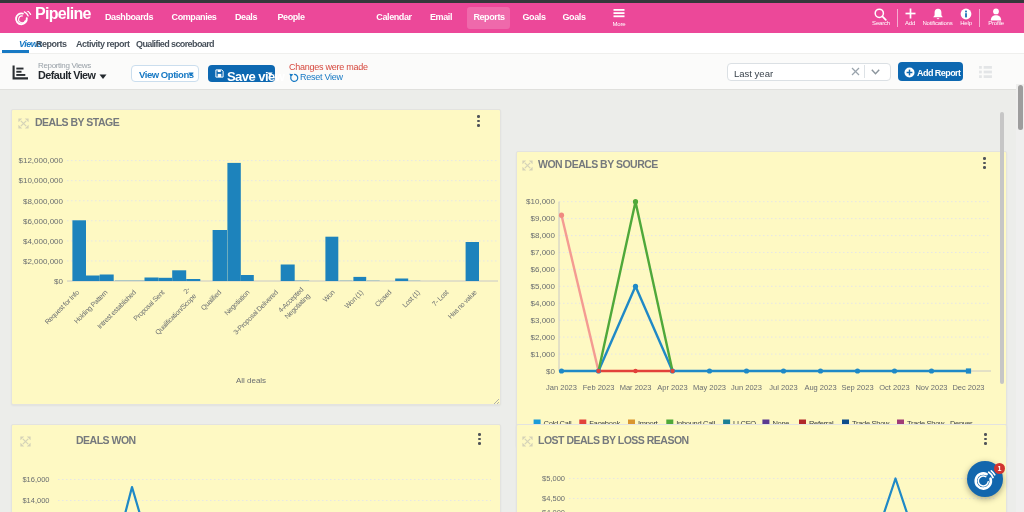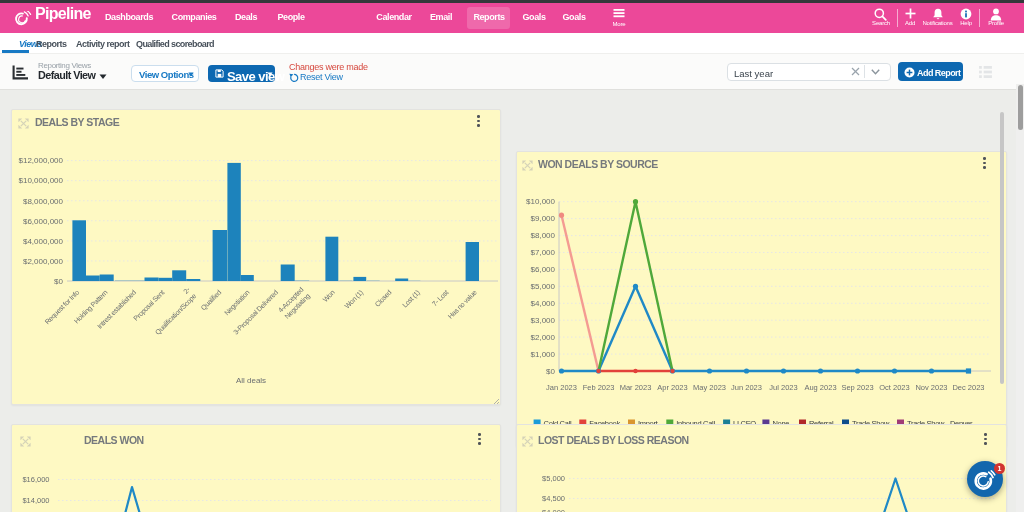--- a/index.html
+++ b/index.html
@@ -377,21 +377,21 @@
         <line x1="2.8" y1="2.8" x2="8.2" y2="8.2"></line>
         <line x1="8.2" y1="2.8" x2="2.8" y2="8.2"></line>
       </g>
     <g fill="#b4b4b0">
         <path d="M0.4 0.4 L4.2 0.4 L0.4 4.2 Z"></path>
         <path d="M6.8 0.4 L10.6 0.4 L10.6 4.2 Z"></path>
         <path d="M10.6 6.8 L10.6 10.6 L6.8 10.6 Z"></path>
         <path d="M0.4 6.8 L4.2 10.6 L0.4 10.6 Z"></path>
       </g>
   </svg>
-  <div class="ctitle" style="left:31px;top:9px;padding-left:41px;">DEALS WON</div>
+  <div class="ctitle" style="left:23px;top:9px;padding-left:41px;">DEALS WON</div>
   <div class="dots" style="left:466px;top:8px;">
       <span></span>
       <span></span>
       <span></span>
     </div>
   <svg id="chart3" class="abs" style="left:0;top:0" width="490" height="91" viewBox="0 0 490 91">
 <line x1="46" y1="54.5" x2="479" y2="54.5" stroke="#e6e6e6" stroke-width="1" stroke-dasharray="1.5,2.5"></line>
 <text x="37.5" y="57" font-size="7.5" fill="#6a6e71" text-anchor="end">$16,000</text>
 <line x1="46" y1="75.5" x2="479" y2="75.5" stroke="#e6e6e6" stroke-width="1" stroke-dasharray="1.5,2.5"></line>
 <text x="37.5" y="78" font-size="7.5" fill="#6a6e71" text-anchor="end">$14,000</text>

